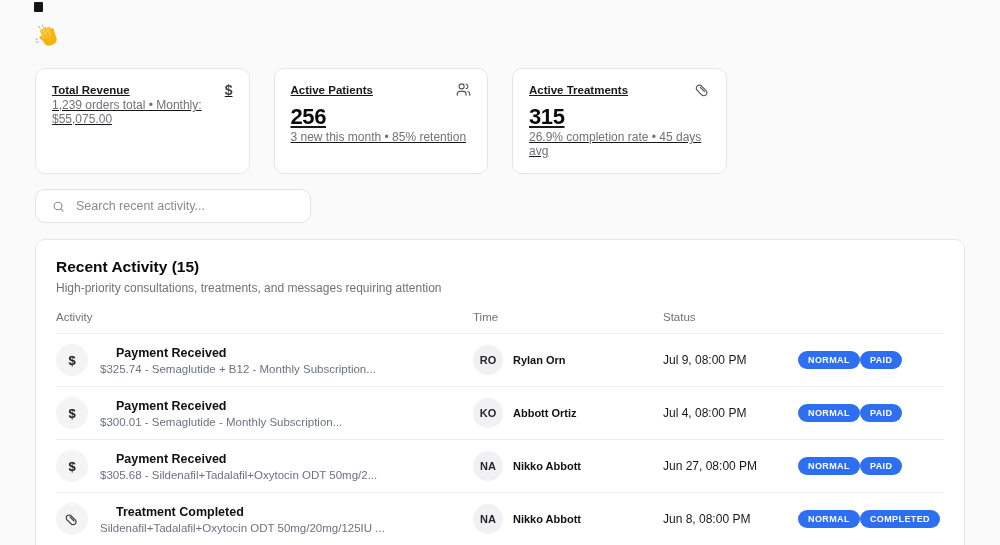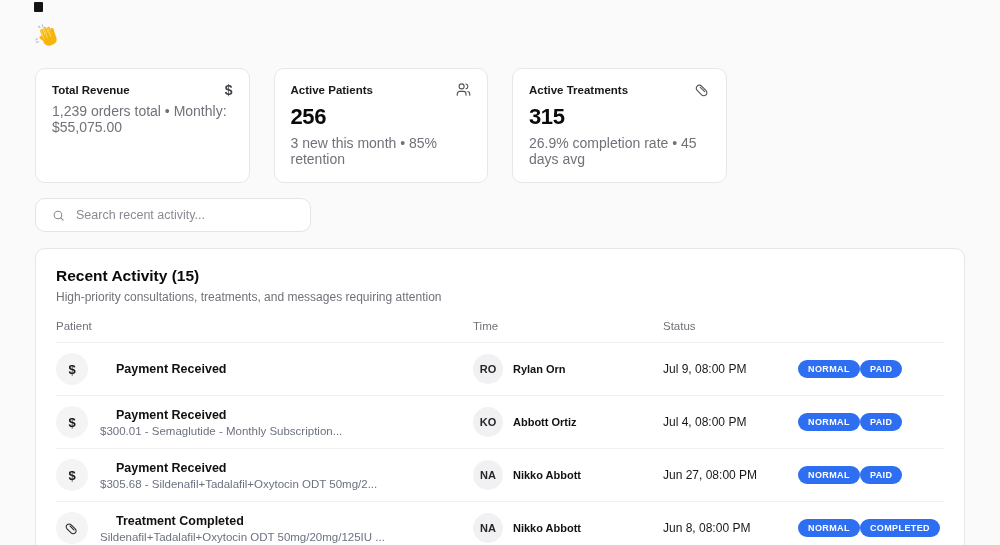--- a/index.html
+++ b/index.html
@@ -13,29 +13,29 @@
   .corner-mark { position:absolute; left:34px; top:2px; width:9px; height:10px; background:#141414; border-radius:1px; }
   .page { padding:0 35px; }
 
   
   .page-header { display:flex; align-items:center; gap:8px; margin:24px 0 18px; }
   .wave-icon { width:26px; height:26px; flex:none; }
   .page-title { font-size:23px; font-weight:700; letter-spacing:-0.4px; color:#0a0a0a; }
 
   
   .card { background:#fff; border:1px solid #e7e7e9; border-radius:10px; }
-  .stats { display:grid; grid-template-columns:repeat(4,1fr); gap:24px; }
+  .stats { display:grid; grid-template-columns:repeat(4,1fr); gap:24px;text-decoration:underline; }
   .stat-card { padding:13px 16px 15px; }
   .stat-top { display:flex; justify-content:space-between; align-items:center; }
   .stat-label { font-size:11.5px; font-weight:700; color:#18181b; }
   .stat-icon { color:#52525b; display:flex; align-items:center; }
   .stat-icon svg { width:15px; height:15px; stroke:#52525b; fill:none; stroke-width:1.8; stroke-linecap:round; stroke-linejoin:round; }
   .stat-icon .dollar-glyph { font-size:14px; font-weight:600; color:#3f3f46; }
   .stat-value { font-size:22px; font-weight:800; letter-spacing:-0.4px; margin-top:7px; color:#0a0a0a; }
-  .stat-sub { font-size:14px; color:#71717a; margin-top:5px; }
+  .stat-sub { font-size:12px; color:#71717a; }
 
   
   .search-wrap { margin-top:15px; width:276px; display:flex; align-items:center; gap:9px;
     background:#fff; border:1px solid #e4e4e7; border-radius:10px; padding:8px 16px; }
   .search-wrap svg { width:13px; height:13px; stroke:#8a8a93; fill:none; stroke-width:2; stroke-linecap:round; flex:none; }
   .search-input { border:none; outline:none; background:transparent; width:100%; font-size:12.5px; color:#333;
     font-family:"Liberation Sans", sans-serif; }
   .search-input::placeholder { color:#8a8a93; }
 
   
@@ -148,33 +148,34 @@
         <path d="m20.5 20.5-4.2-4.2"></path>
     </svg>
     <input class="search-input" type="text" placeholder="Search recent activity..." style="">
   </div>
 
   <div class="card activity-card">
     <div class="activity-title">Recent Activity (15)</div>
     <div class="activity-sub">High-priority consultations, treatments, and messages requiring attention</div>
 
     <div class="thead">
-      <span>Patient</span>
+      <span>Activity</span>
       <span>Time</span>
       <span>Status</span>
     </div>
 
     <div id="table-body">
   <div class="trow">
     <div class="col-activity">
       <span class="act-icon">
               <span class="dollar-glyph">$</span>
             </span>
       <div>
         <div class="act-title">Payment Received</div>
+        <div class="act-desc">$325.74 - Semaglutide + B12 - Monthly Subscription...</div>
       </div>
     </div>
     <div class="col-patient">
       <span class="avatar">RO</span>
       <span class="patient-name">Rylan Orn</span>
     </div>
     <div class="col-time">Jul 9, 08:00 PM</div>
     <div class="col-status">
             <span class="badge badge-blue">NORMAL</span>
             <span class="badge badge-blue">PAID</span>

